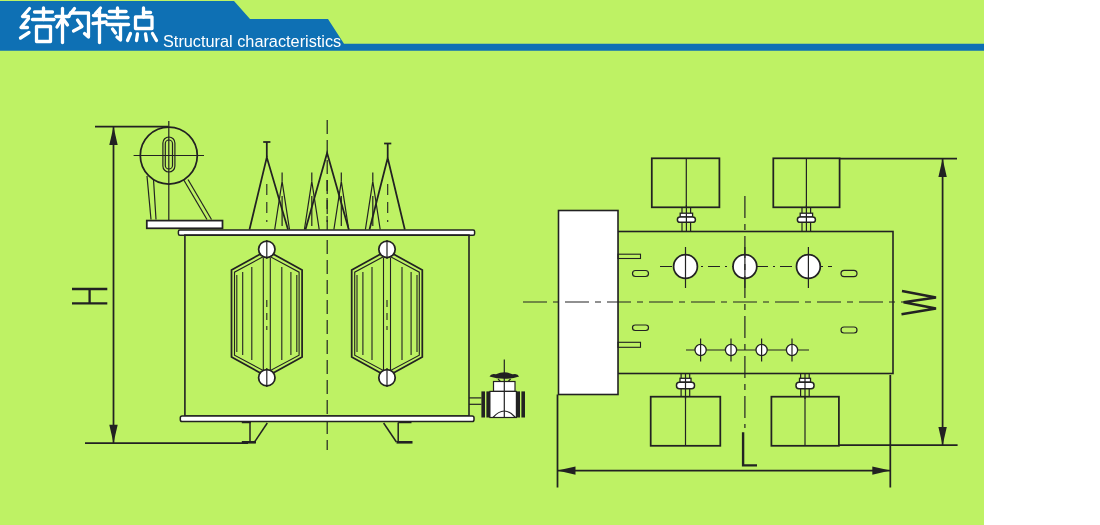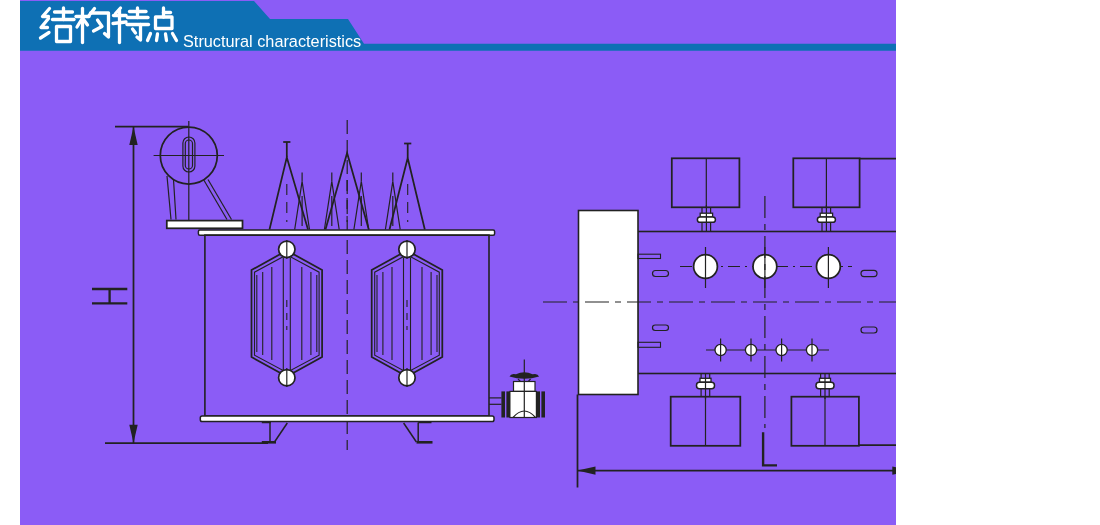--- a/index.html
+++ b/index.html
@@ -1,17 +1,17 @@
 <!DOCTYPE html>
 <html><head>
 <meta charset="utf-8">
 <style>
   html,body{margin:0;padding:0;background:#fff;}
-  #page{position:relative;width:876px;height:525px;background:#8b5cf6;overflow:hidden;
-        font-family:"Liberation Sans",sans-serif;margin-left:20px;}
+  #page{position:relative;width:984px;height:525px;background:#bef264;overflow:hidden;
+        font-family:"Liberation Sans",sans-serif;}
 </style>
 </head>
 <body>
 <div id="page">
 <svg width="1100" height="525" viewBox="0 0 1100 525">
 
   <polygon points="0,1 234,1 250,19 328,19 344,43.8 1100,43.8 1100,50.7 0,50.7" fill="#0e70b4"></polygon>
 
   <g stroke="#ffffff" stroke-width="3.3" fill="none" stroke-linecap="round" stroke-linejoin="round">
 

